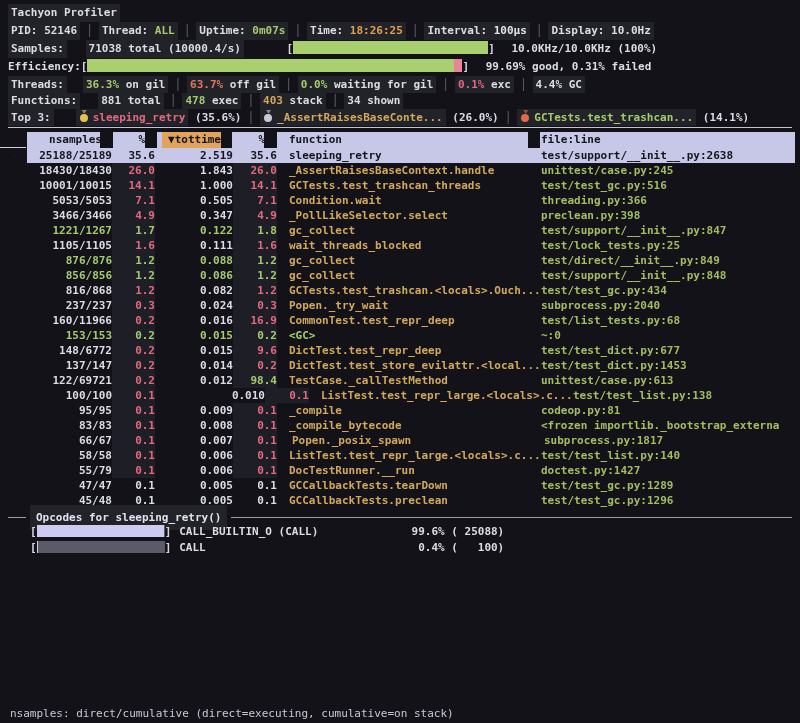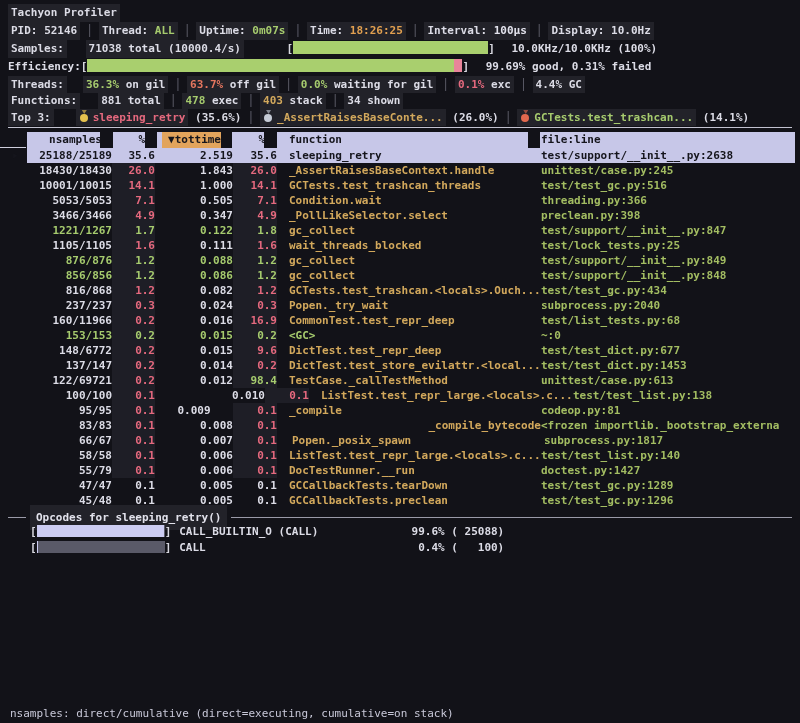--- a/index.html
+++ b/index.html
@@ -160,21 +160,21 @@
           <span class="c-p2 striped" style="color: rgb(229, 105, 126);">1.6</span>
           <span class="c-fn" style="color: rgb(210, 168, 92);">wait_threads_blocked</span>
           <span class="c-fl" style="color: rgb(163, 189, 98);">test/lock_tests.py:25</span>
         </div>
         <div class="trow">
           <span class="c-ns" style="color: rgb(166, 203, 110);">876/876</span>
           <span class="c-p1 striped" style="color: rgb(166, 203, 110);">1.2</span>
           <span class="c-tt" style="color: rgb(166, 203, 110);">0.088</span>
           <span class="c-p2 striped" style="color: rgb(166, 203, 110);">1.2</span>
           <span class="c-fn" style="color: rgb(210, 168, 92);">gc_collect</span>
-          <span class="c-fl" style="color: rgb(163, 189, 98);">test/support/__init__.py:849</span>
+          <span class="c-fl" style="color: rgb(163, 189, 98);">test/direct/__init__.py:849</span>
         </div>
         <div class="trow">
           <span class="c-ns" style="color: rgb(166, 203, 110);">856/856</span>
           <span class="c-p1 striped" style="color: rgb(166, 203, 110);">1.2</span>
           <span class="c-tt" style="color: rgb(166, 203, 110);">0.086</span>
           <span class="c-p2 striped" style="color: rgb(166, 203, 110);">1.2</span>
           <span class="c-fn" style="color: rgb(210, 168, 92);">gc_collect</span>
           <span class="c-fl" style="color: rgb(163, 189, 98);">test/support/__init__.py:848</span>
         </div>
         <div class="trow">
@@ -237,31 +237,31 @@
           <span class="c-ns" style="color: rgb(220, 220, 230);">100/100</span>
           <span class="c-p1 striped" style="color: rgb(229, 105, 126);">0.1</span>
           <span class="c-tt" style="color: rgb(220, 220, 230); padding-left: 32px;">0.010</span>
           <span class="c-p2 striped" style="color: rgb(229, 105, 126);">0.1</span>
           <span class="c-fn" style="color: rgb(210, 168, 92);">ListTest.test_repr_large.&lt;locals&gt;.c...</span>
           <span class="c-fl" style="color: rgb(163, 189, 98);">test/test_list.py:138</span>
         </div>
         <div class="trow">
           <span class="c-ns" style="color: rgb(220, 220, 230);">95/95</span>
           <span class="c-p1 striped" style="color: rgb(229, 105, 126);">0.1</span>
-          <span class="c-tt" style="color: rgb(220, 220, 230); text-align: center;">0.009</span>
+          <span class="c-tt" style="color: rgb(220, 220, 230);">0.009</span>
           <span class="c-p2 striped" style="color: rgb(229, 105, 126);">0.1</span>
           <span class="c-fn" style="color: rgb(210, 168, 92);">_compile</span>
           <span class="c-fl" style="color: rgb(163, 189, 98);">codeop.py:81</span>
         </div>
         <div class="trow">
           <span class="c-ns" style="color: rgb(220, 220, 230);">83/83</span>
           <span class="c-p1 striped" style="color: rgb(229, 105, 126);">0.1</span>
           <span class="c-tt" style="color: rgb(220, 220, 230);">0.008</span>
           <span class="c-p2 striped" style="color: rgb(229, 105, 126);">0.1</span>
-          <span class="c-fn" style="color: rgb(210, 168, 92); text-align: right;">_compile_bytecode</span>
+          <span class="c-fn" style="color: rgb(210, 168, 92);">_compile_bytecode</span>
           <span class="c-fl" style="color: rgb(163, 189, 98);">&lt;frozen importlib._bootstrap_externa</span>
         </div>
         <div class="trow">
           <span class="c-ns" style="color: rgb(220, 220, 230);">66/67</span>
           <span class="c-p1 striped" style="color: rgb(229, 105, 126);">0.1</span>
           <span class="c-tt" style="color: rgb(220, 220, 230);">0.007</span>
           <span class="c-p2 striped" style="color: rgb(229, 105, 126);">0.1</span>
           <span class="c-fn" style="color: rgb(210, 168, 92); padding-left: 15px;">Popen._posix_spawn</span>
           <span class="c-fl" style="color: rgb(163, 189, 98);">subprocess.py:1817</span>
         </div>

